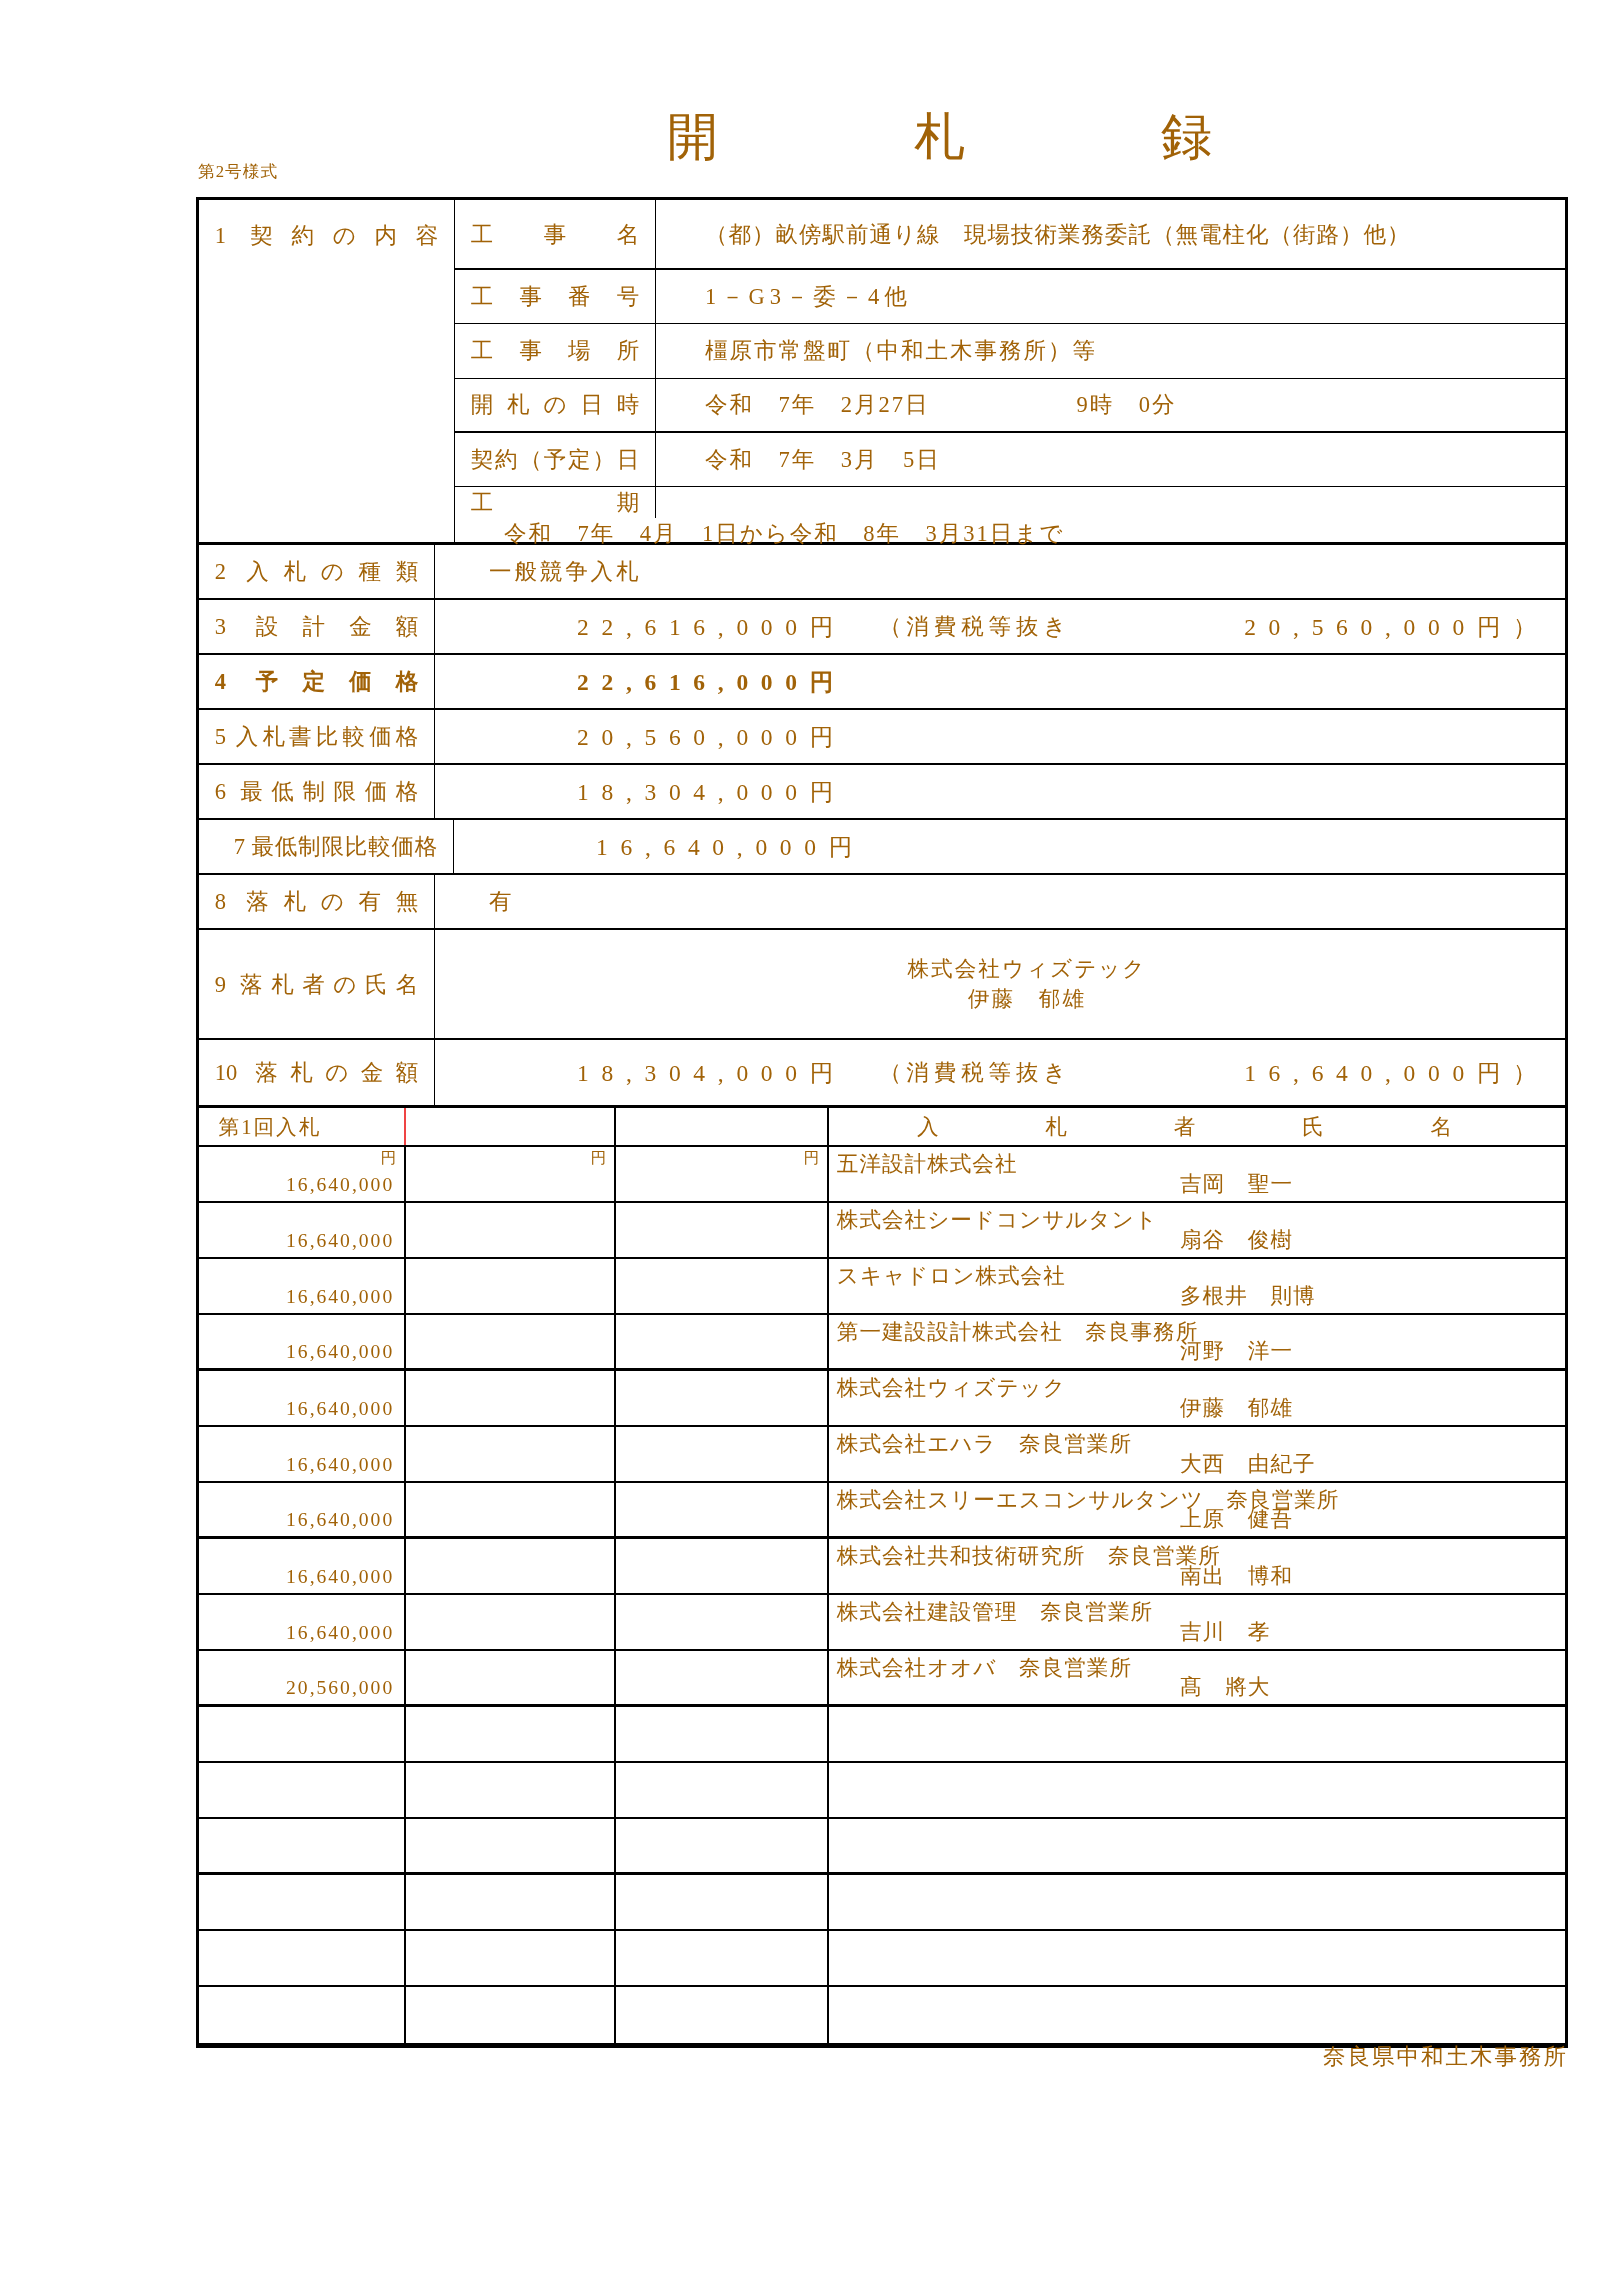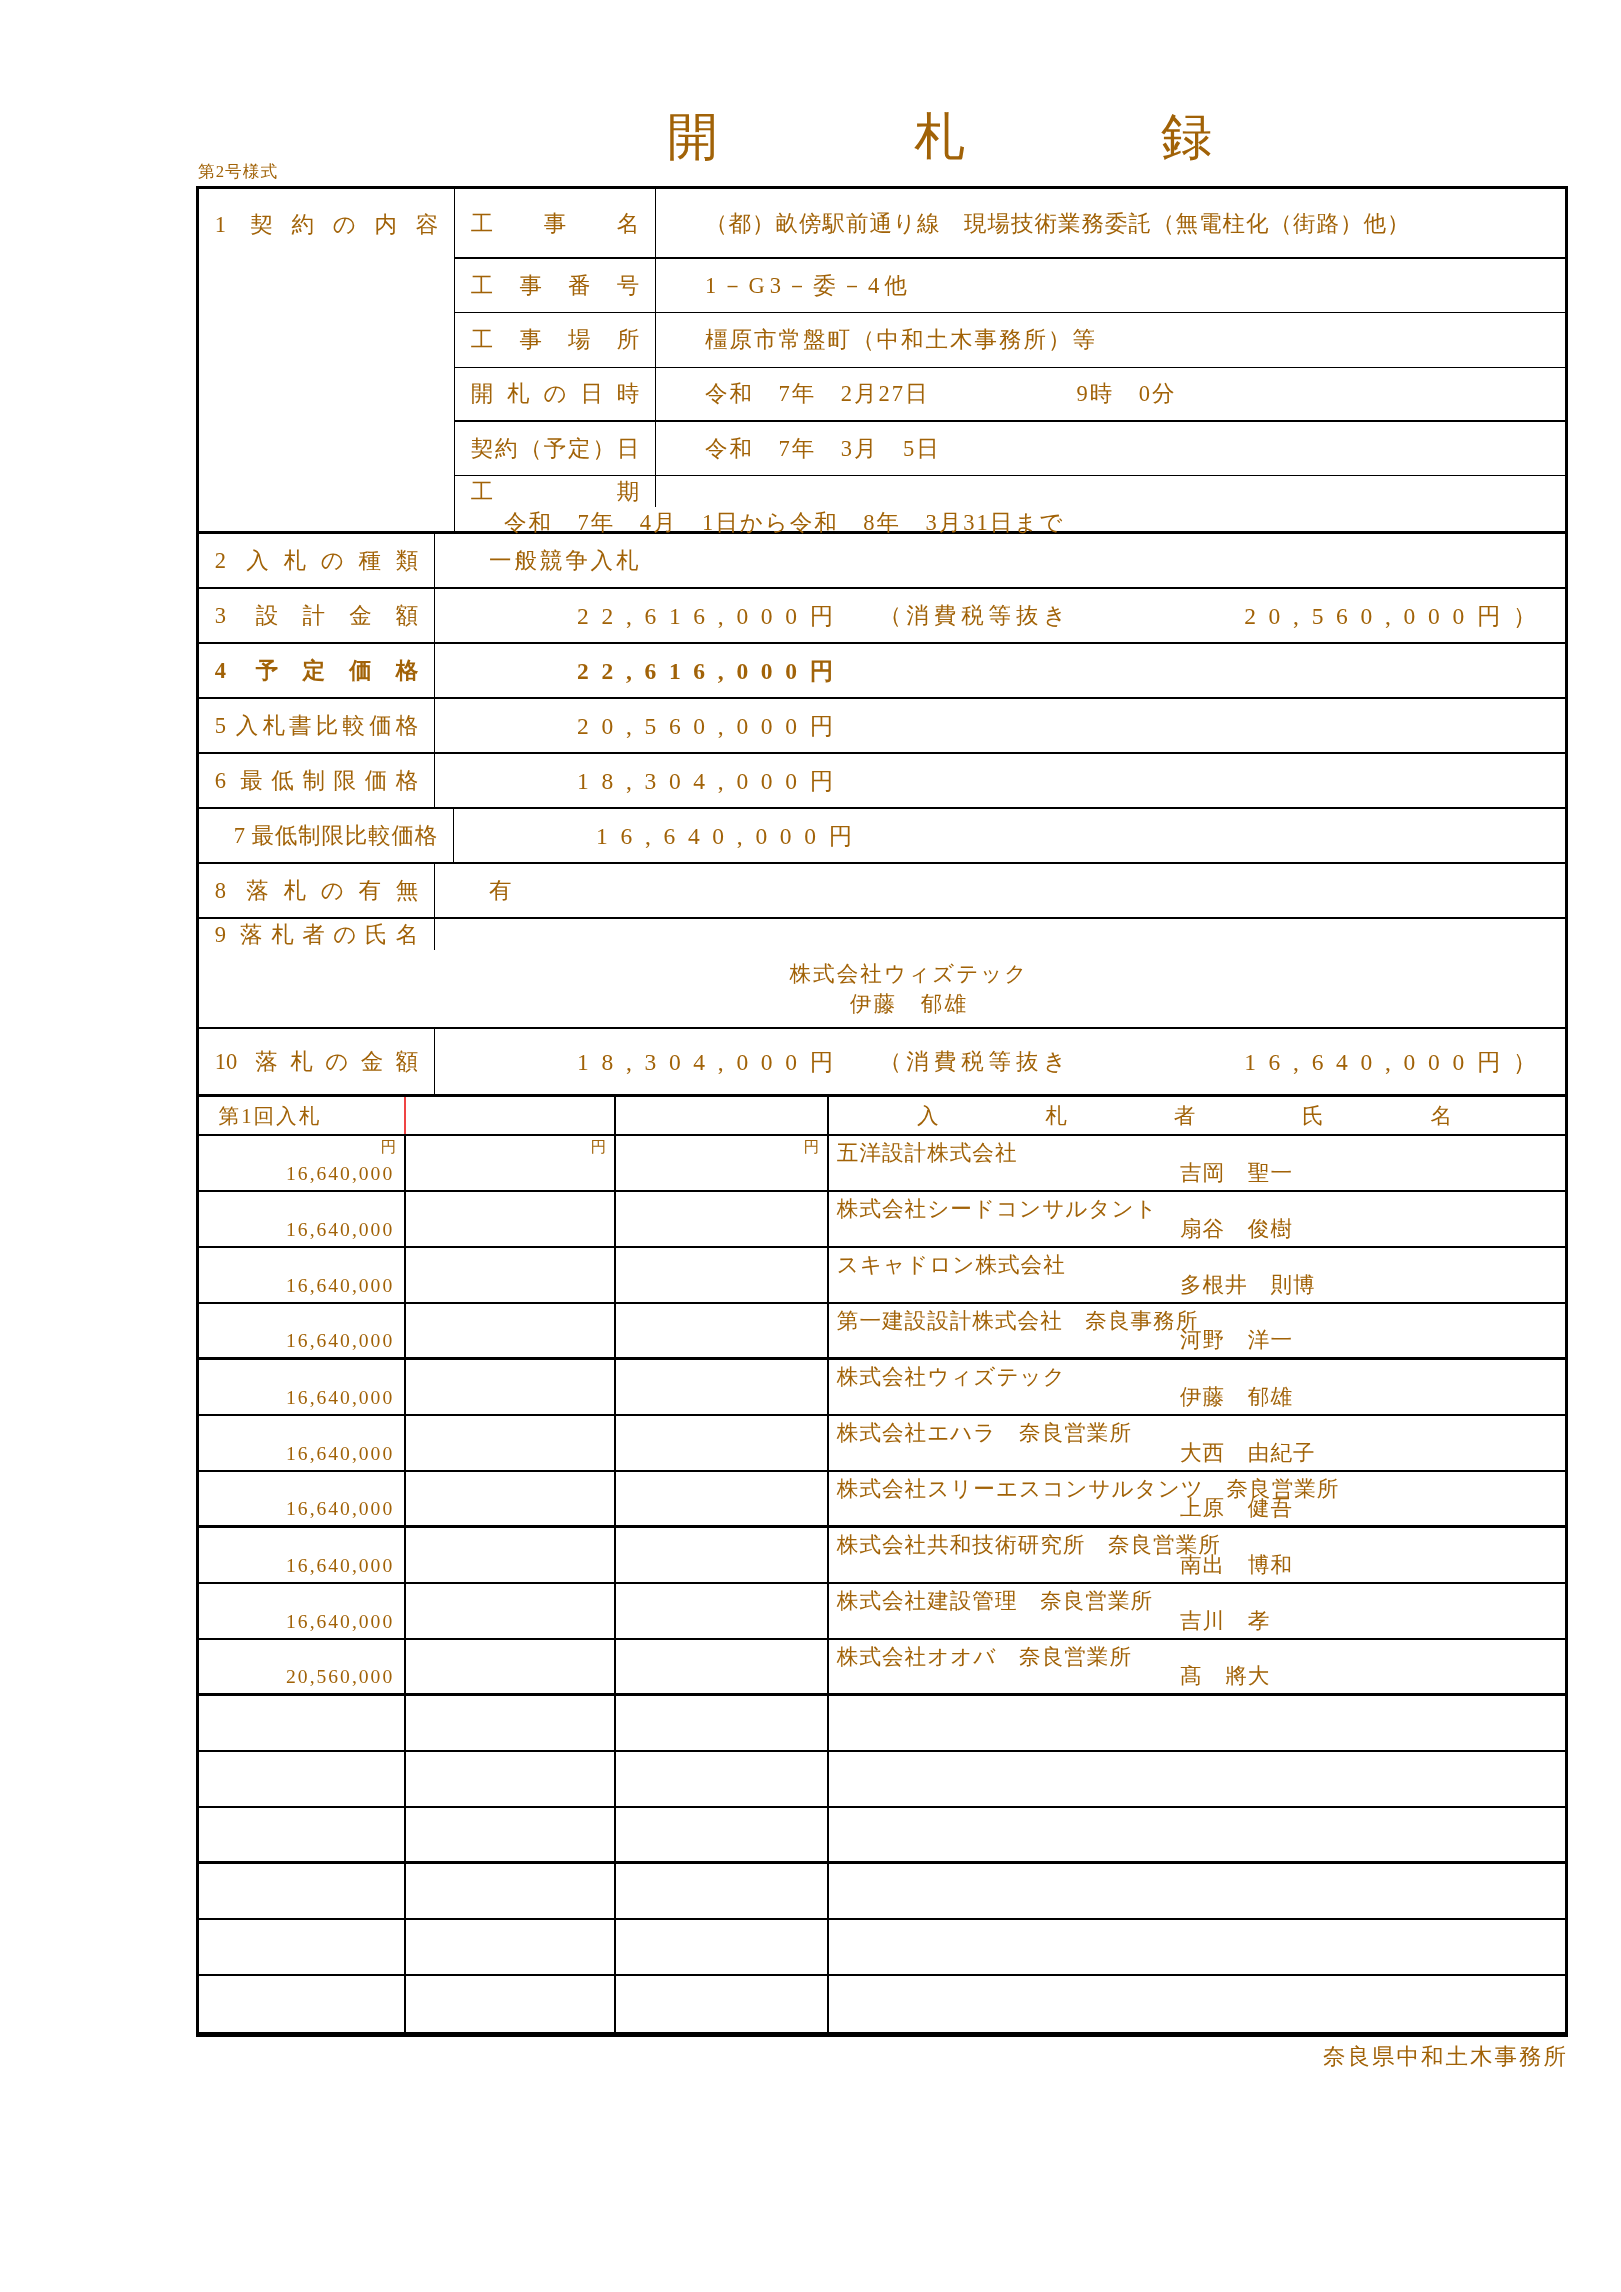--- a/index.html
+++ b/index.html
@@ -15,21 +15,21 @@
   .form-note{
     position:absolute;left:198px;top:160px;
     font-size:16.7px;letter-spacing:1px;
   }
   .doc-title{
     position:absolute;left:667px;top:110px;width:545px;
     display:flex;justify-content:space-between;
     font-size:51px;line-height:55px;font-weight:500;
   }
   .doc-table{
-    position:absolute;left:196px;top:186px;width:1372px;
+    position:absolute;left:196px;top:197px;width:1372px;
     box-sizing:border-box;
     border:3.9px solid #000;border-bottom-width:5.9px;
     display:flex;flex-direction:column;
     background:#fff;
   }
   .trow{display:flex;box-sizing:border-box;border-bottom:2px solid #000;}
   .cell{box-sizing:border-box;}
   
   .row1{height:345px;border-bottom-width:3.9px;}
   .main-label{width:256px;border-right:1px solid #000;display:flex;align-items:flex-start;}
@@ -48,21 +48,21 @@
   }
   .rlabel{width:236px;border-right:1px solid #000;display:flex;align-items:center;}
   .rvalue{flex:1;display:flex;align-items:center;font-size:22.5px;}
   .rvalue.simple{padding-left:54px;letter-spacing:2.9px;}
   .rvalue.money{padding-left:142px;text-align:center;}
   .amt{letter-spacing:12.7px;font-size:23.5px;white-space:nowrap;}
   .taxnote{margin-left:33px;letter-spacing:4.9px;white-space:nowrap;}
   .taxamt{margin-left:auto;margin-right:15.7px;letter-spacing:12.7px;font-size:23.5px;white-space:nowrap;}
   .r2{height:55px;}.r3{height:55px;}.r4{height:55px;font-weight:bold;}.r5{height:55px;}
   .r6{height:55px;}.r7{height:55px;padding-left:19px;}.r8{height:55px;}
-  .r9{height:110px;flex-direction:column;}
+  .r9{height:110px;}
   .r10{height:68px;border-bottom-width:3.9px;}
   .winner{display:flex;flex-direction:column;justify-content:center;
     padding-left:54px;font-size:21.6px;line-height:30px;letter-spacing:2px;white-space:pre;}
   
   .bid-header{height:39px;border-bottom-width:2.9px;}
   .bh1{width:207px;border-right:2px solid #ef4444;display:flex;align-items:center;
     padding-left:19.6px;font-size:20.6px;letter-spacing:2px;}
   .bh2{width:210px;border-right:2px solid #000;}
   .bh3{width:213px;border-right:2px solid #000;}
   .bh4{flex:1;display:flex;align-items:center;}

